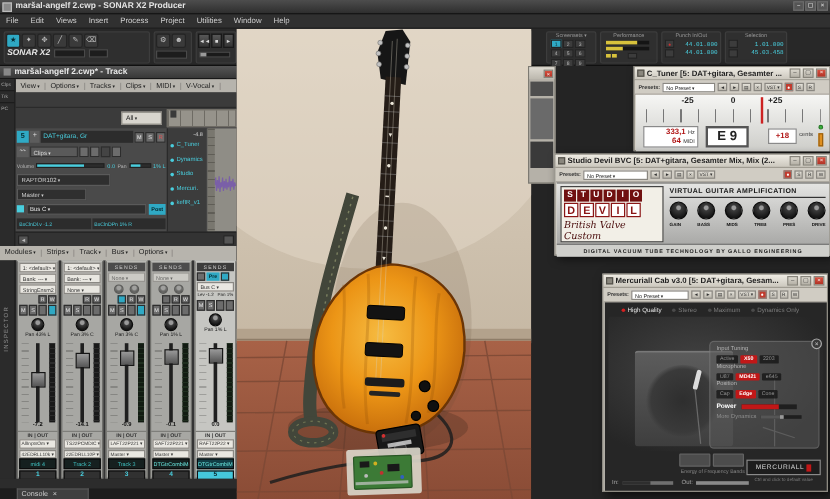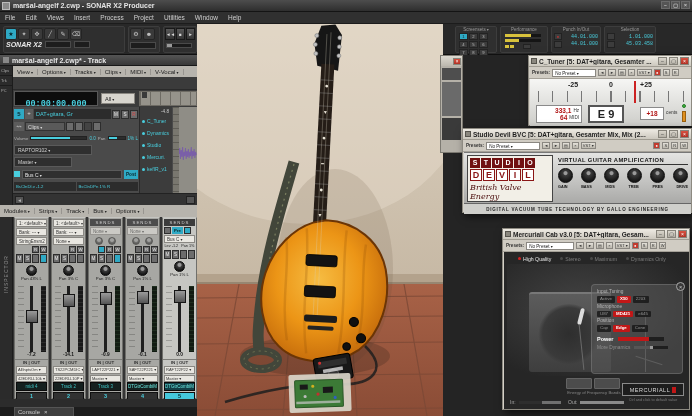--- a/index.html
+++ b/index.html
@@ -191,23 +191,20 @@
   </div>
 
   <div class="abs" style="left:0;top:11px;width:13px;height:139px;background:#2b2b2b;border-right:1px solid #1c1c1c">
     <div style="font-size:4px;color:#aaa;padding:2px 1px;border-bottom:1px solid #1c1c1c">Clps</div>
     <div style="font-size:4px;color:#aaa;padding:2px 1px;border-bottom:1px solid #1c1c1c">Trk</div>
     <div style="font-size:4px;color:#aaa;padding:2px 1px">PC</div>
   </div>
   <div class="abs" style="left:13px;top:22px;width:184px;height:13px;background:#3b3b3b;border-bottom:1px solid #2a2a2a"></div>
 
   <div class="abs" style="left:13px;top:35px;width:184px;height:17px;background:#3b3b3b">
-    <div class="blkbox abs" style="left:1px;top:1px;width:84px;height:15px;text-align:center">
-      <span class="cy b" style="font-size:8.5px;line-height:14px;font-family:'Liberation Mono',monospace">00:00:00.000</span>
-    </div>
     <div class="abs dd" style="left:88px;top:3px;width:34px;height:11px;background:#d8d5ce;color:#222;font-size:5.5px;line-height:10px;padding-left:3px;border:1px solid #8a8781">All</div>
     <div class="abs" style="left:126px;top:1px;width:58px;height:15px;background:#96938b;border:1px solid #6e6b64;background-image:repeating-linear-gradient(90deg,#6e6b64 0 1px,transparent 1px 10px)">
       <span style="display:block;width:5px;height:6px;background:#3a3a3a;margin-left:2px"></span>
     </div>
   </div>
 
   <div class="abs" style="left:13px;top:52px;width:184px;height:86px;background:#4a4a4a">
 
     <div class="abs flex" style="left:1px;top:1px;width:124px;height:12px;gap:1px">
       <span style="width:10px;height:10px;background:#2fa9c4;color:#06272c;font-size:6px;line-height:10px;text-align:center;font-weight:bold">5</span>
@@ -683,21 +680,21 @@
         <span style="width:10px;height:10px;background:#701010;color:#fff;font-size:7px;line-height:10px;text-align:center;font-weight:bold">I</span>
         <span style="width:10px;height:10px;background:#701010;color:#fff;font-size:7px;line-height:10px;text-align:center;font-weight:bold">O</span>
       </div>
       <div class="flex" style="gap:1px;margin-top:1px">
         <span style="width:12px;height:12px;background:#fff;border:1px solid #8a1515;color:#8a1515;font-size:9px;line-height:11px;text-align:center;font-weight:bold">D</span>
         <span style="width:12px;height:12px;background:#fff;border:1px solid #8a1515;color:#8a1515;font-size:9px;line-height:11px;text-align:center;font-weight:bold">E</span>
         <span style="width:12px;height:12px;background:#fff;border:1px solid #8a1515;color:#8a1515;font-size:9px;line-height:11px;text-align:center;font-weight:bold">V</span>
         <span style="width:12px;height:12px;background:#fff;border:1px solid #8a1515;color:#8a1515;font-size:9px;line-height:11px;text-align:center;font-weight:bold">I</span>
         <span style="width:12px;height:12px;background:#fff;border:1px solid #8a1515;color:#8a1515;font-size:9px;line-height:11px;text-align:center;font-weight:bold">L</span>
       </div>
-      <div style="font-family:'DejaVu Serif',serif;font-style:italic;font-size:8px;color:#4a0c0c;margin-top:2px">British Valve Energy</div>
+      <div style="font-family:'DejaVu Serif',serif;font-style:italic;font-size:8px;color:#4a0c0c;margin-top:2px">British Valve Custom</div>
     </div>
     <div class="abs b" style="left:94px;top:4px;width:130px;font-size:5.8px;color:#151515;letter-spacing:0.4px;border-bottom:1px solid #333;padding-bottom:1px">VIRTUAL GUITAR AMPLIFICATION</div>
     <div class="abs flex" style="left:94px;top:15px;width:130px;justify-content:space-between">
       <span class="knb" style="width:15px;height:15px;margin:0"></span>
       <span class="knb" style="width:15px;height:15px;margin:0"></span>
       <span class="knb" style="width:15px;height:15px;margin:0"></span>
       <span class="knb" style="width:15px;height:15px;margin:0"></span>
       <span class="knb" style="width:15px;height:15px;margin:0"></span>
       <span class="knb" style="width:15px;height:15px;margin:0"></span>
     </div>

